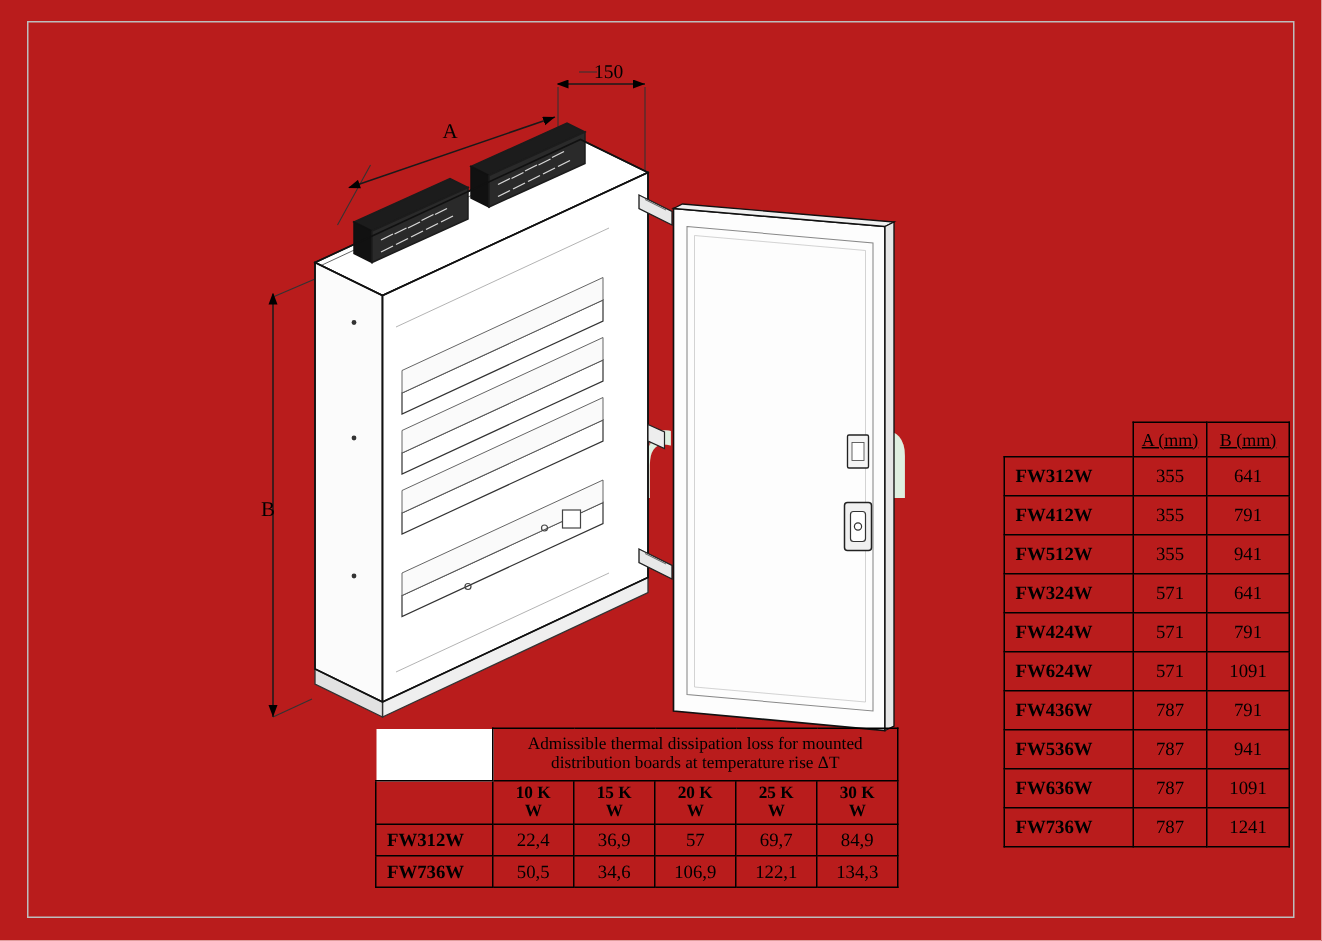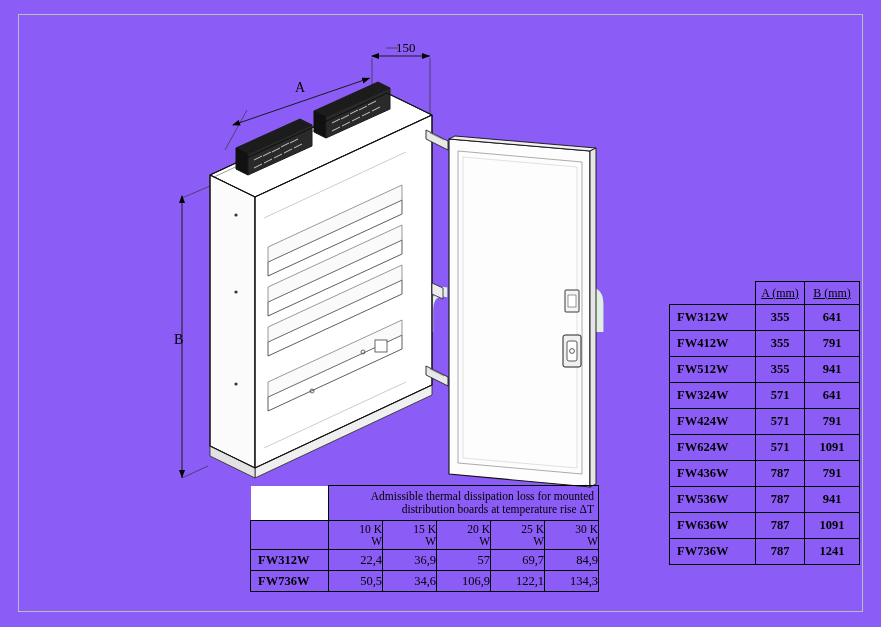--- a/index.html
+++ b/index.html
@@ -5,21 +5,21 @@
   html, body {
     margin: 0;
     padding: 0;
     background: #ffffff;
     font-family: "Liberation Serif", serif;
   }
   #page {
     position: relative;
     width: 881px;
     height: 627px;
-    background: #8b5cf6;
+    background: #b91c1c;
     overflow: hidden;
   }
   #frame {
     position: absolute;
     left: 18px;
     top: 14px;
     width: 845px;
     height: 598px;
     border: 1px solid #bdbdbd;
     box-sizing: border-box;
@@ -68,59 +68,57 @@
     left: 669px;
     top: 281px;
   }
   #dim-table th {
     height: 22px;
     font-size: 12px;
     text-decoration: underline;
   }
   #dim-table td {
     height: 25px;
-    font-weight: bold;
   }
   #dim-table .c-model {
     width: 78px;
     font-weight: bold;
     text-align: left;
     padding-left: 7px;
     font-size: 12.5px;
   }
   #dim-table .c-a { width: 48px; }
   #dim-table .c-b { width: 54px; }
   #dim-table .hdr-blank { border: none; }
 
   
   #loss-table {
     left: 250px;
     top: 485px;
   }
   #loss-table td {
     height: 20px;
-    text-align: right;
   }
   #loss-table .cap {
     font-size: 11.5px;
     line-height: 13px;
     height: 32px;
     padding: 1px 4px;
   }
   #loss-table .col-model {
     width: 70px;
     text-align: left;
     padding-left: 7px;
     font-weight: bold;
     font-size: 12.5px;
   }
   #loss-table .col-k { width: 53px; }
   #loss-table .kh {
     font-size: 11.5px;
-    font-weight: normal;
+    font-weight: bold;
     line-height: 12px;
     height: 28px;
     margin-left: 24px;
   }
   #loss-table .val { font-size: 12.5px; }
   .nb-top { border-top: none !important; }
   .nb-left { border-left: none !important; }
 </style>
 </head>
 <body>

